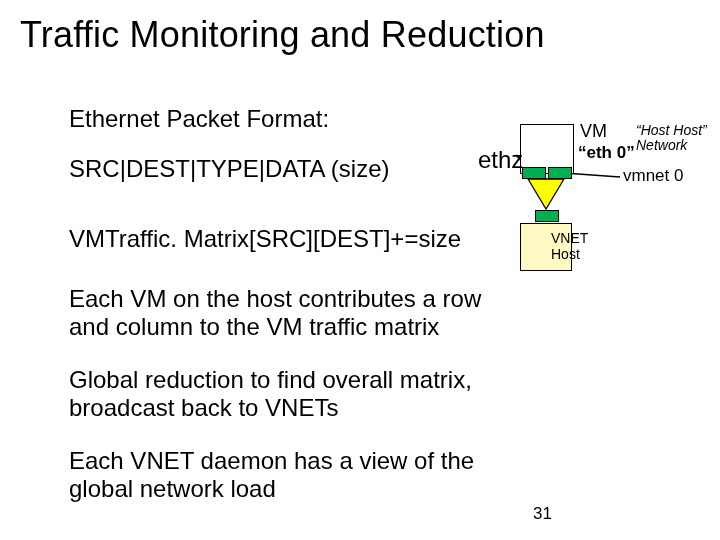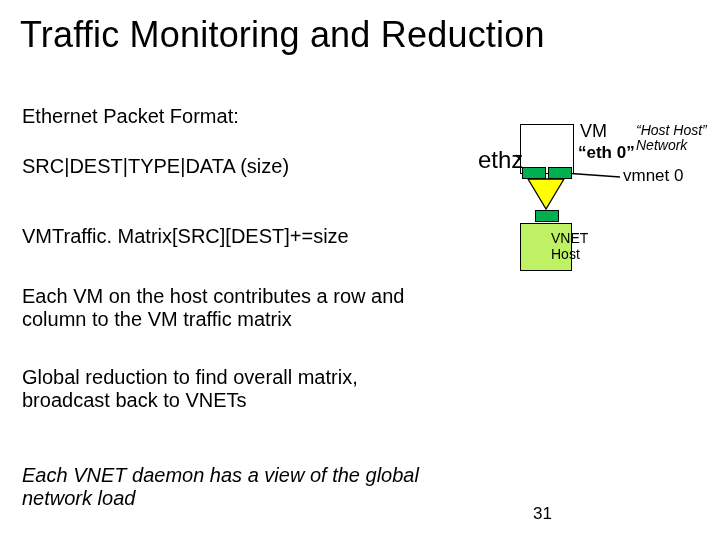--- a/index.html
+++ b/index.html
@@ -20,29 +20,30 @@
   .title {
     position: absolute;
     left: 20px;
     top: 14px;
     font-size: 36px;
     font-weight: 400;
     letter-spacing: 0.2px;
   }
   .body-text {
     position: absolute;
-    font-size: 20px;
+    font-size: 24px;
     line-height: 1.15;
+    margin-left: 47px;
   }
   .t-ethernet   { left: 22px; top: 105px; }
   .t-srcdest    { left: 22px; top: 155px; }
   .t-vmtraffic  { left: 22px; top: 225px; }
   .t-eachvm     { left: 22px; top: 285px; width: 420px; }
   .t-global     { left: 22px; top: 366px; width: 420px; }
-  .t-eachvnet   { left: 22px; top: 464px; width: 420px; font-style: italic; }
+  .t-eachvnet   { left: 22px; top: 447px; width: 420px; }
 
   
   .diag {
     position: absolute;
     left: 468px;
     top: 88px;
     width: 240px;
     height: 180px;
     margin-top: 33px;
   }
@@ -98,21 +99,21 @@
   .nic-top-left   { left: 54px;  top: 46px; }
   .nic-top-right  { left: 80px;  top: 46px; }
   .nic-bottom     { left: 67px;  top: 89px; }
 
   .vnet-box {
     position: absolute;
     left: 52px;
     top: 102px;
     width: 52px;
     height: 48px;
-    background: #bef264;
+    background: #fef9c3;
     border: 1px solid #000;
     text-align: center;
     font-size: 14px;
     line-height: 1.15;
     padding-top: 6px;
     box-sizing: border-box;
     padding-left: 30px;
   }
   
   .lines {

